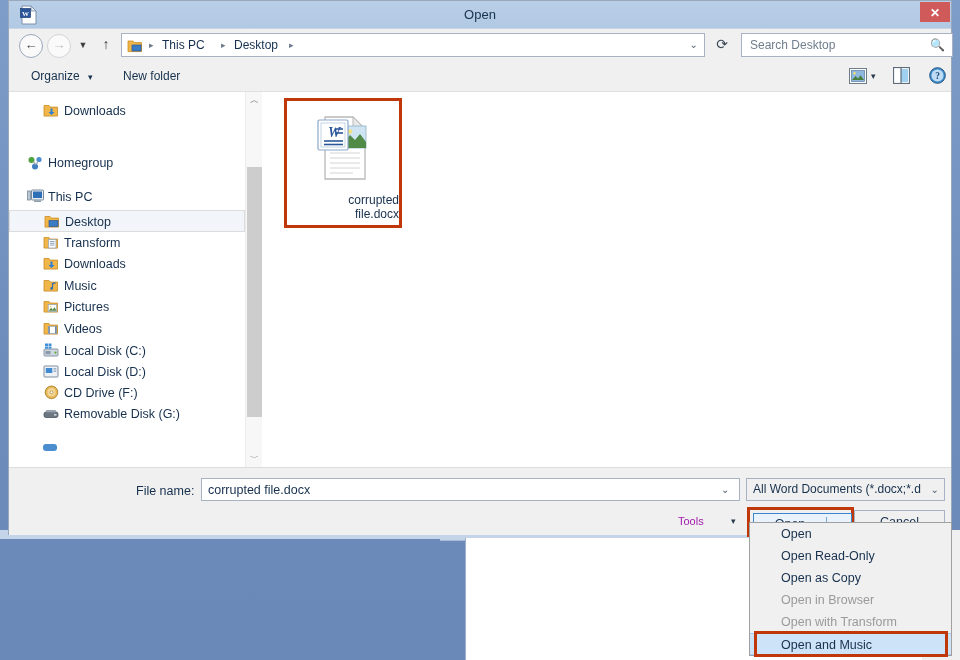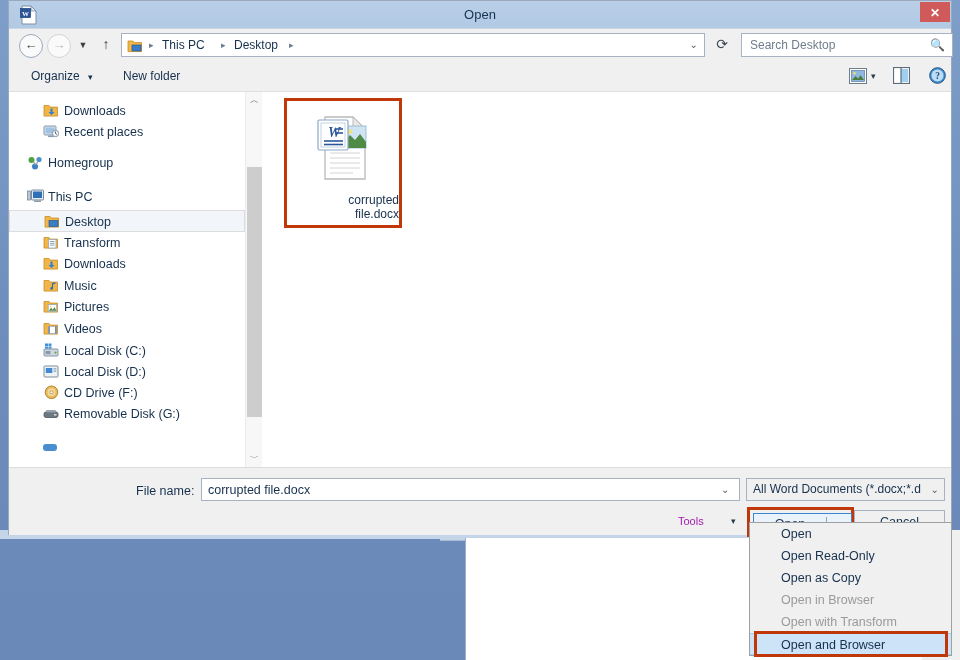--- a/index.html
+++ b/index.html
@@ -381,30 +381,20 @@
 
   <div id="body-area">
 
     <div id="nav-pane">
         <div class="tree-item" style="top: 8px; position: absolute; left: 0px; width: 236px;">
           <span class="tree-icon" style="left: 34px;"><svg width="16" height="15" viewBox="0 0 16 15">
               <path d="M1 2.5 h5 l1.3 1.6 h7.2 v9 h-13.5 z" fill="#f0b64a" stroke="#c98b23" stroke-width="0.8"></path>
               <path d="M9.5 5.5 v3.5 h2 l-3 3 -3-3 h2 v-3.5 z" fill="#2b7fd4"></path>
             </svg></span>
           <span class="tree-label" style="left: 55px;">Downloads</span>
-        </div>
-        <div class="tree-item" style="top: 29px; position: absolute; left: 0px; width: 236px;">
-          <span class="tree-icon" style="left: 34px;"><svg width="16" height="15" viewBox="0 0 16 15">
-              <rect x="1" y="2" width="12" height="9" rx="1" fill="#d9e4ef" stroke="#7d8e9f" stroke-width="0.9"></rect>
-              <rect x="2.5" y="3.5" width="9" height="6" fill="#9fc3e3"></rect>
-              <rect x="5" y="11.5" width="6" height="1.6" fill="#8d9daf"></rect>
-              <circle cx="12.5" cy="9.5" r="3.2" fill="#f2f6fa" stroke="#6d7e90" stroke-width="0.8"></circle>
-              <path d="M12.5 7.5 v2 l1.4 0.9" stroke="#445466" stroke-width="0.9" fill="none"></path>
-            </svg></span>
-          <span class="tree-label" style="left: 55px;">Recent places</span>
         </div>
         <div class="tree-item" style="top: 60px; position: absolute; left: 0px; width: 236px;">
           <span class="tree-icon" style="left: 18px;"><svg width="17" height="16" viewBox="0 0 17 16">
               <circle cx="4.5" cy="5" r="3" fill="#4fa23e"></circle>
               <circle cx="12" cy="4.5" r="2.6" fill="#4a8ed0"></circle>
               <circle cx="8" cy="11.5" r="3" fill="#3f7fc0"></circle>
               <path d="M6.5 6.5 l2 3.5" stroke="#9aa7b3" stroke-width="1.3"></path>
               <path d="M10.8 6.5 l-1.6 3" stroke="#9aa7b3" stroke-width="1.3"></path>
             </svg></span>
           <span class="tree-label" style="left: 39px;">Homegroup</span>
@@ -577,15 +567,15 @@
     <button id="cancel-btn">Cancel</button>
   </div>
 </div>
 
 <div id="open-menu">
     <div class="menu-item">Open</div>
     <div class="menu-item">Open Read-Only</div>
     <div class="menu-item">Open as Copy</div>
     <div class="menu-item disabled">Open in Browser</div>
     <div class="menu-item disabled">Open with Transform</div>
-    <div class="menu-item highlight">Open and Browser</div>
+    <div class="menu-item highlight">Open and Music</div>
   </div>
 <div id="menu-highlight-box"></div>
 
 </body></html>

